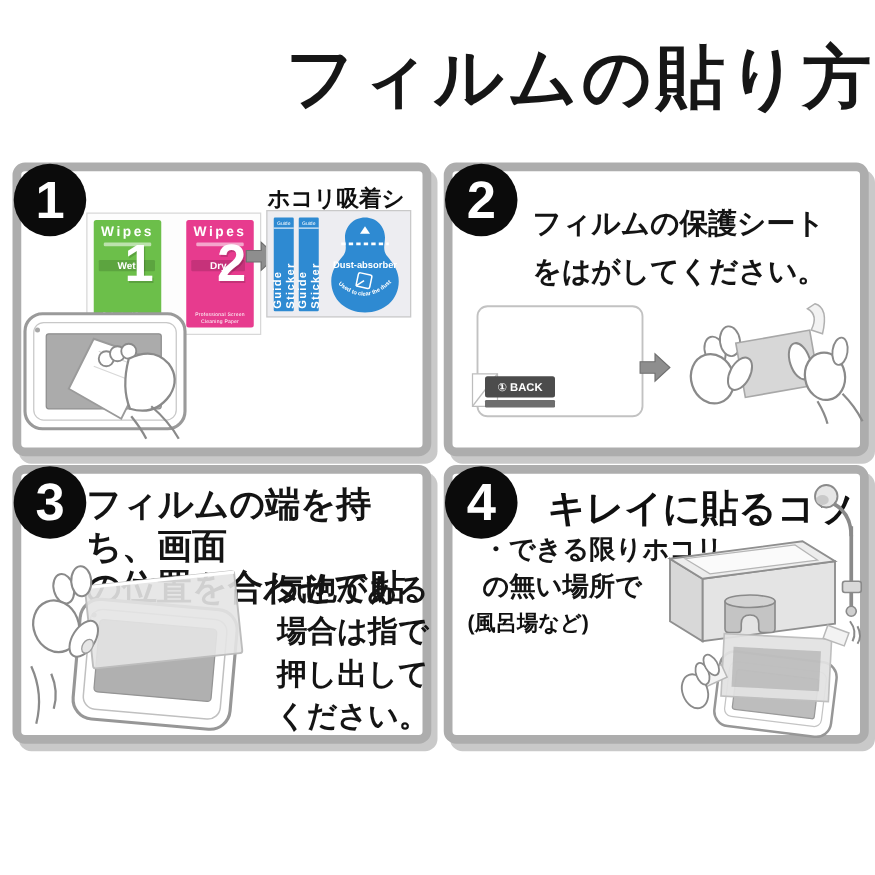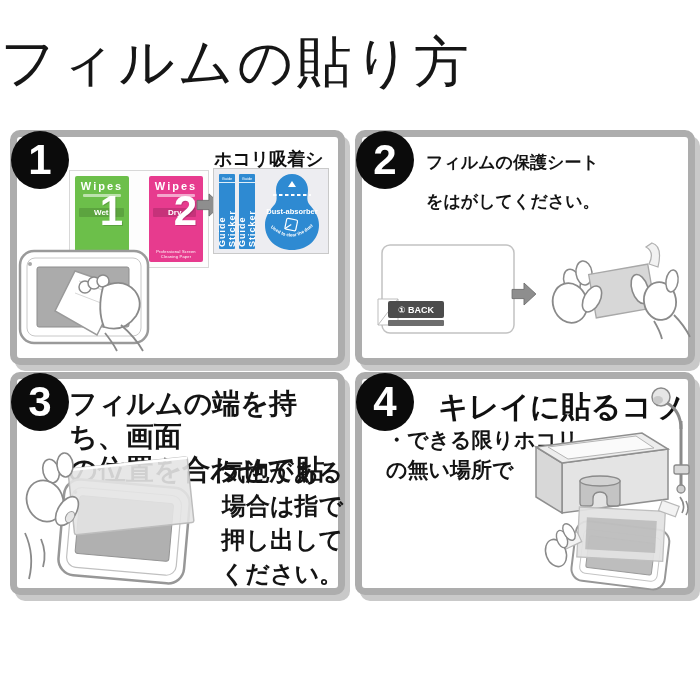--- a/index.html
+++ b/index.html
@@ -3,21 +3,21 @@
 <meta charset="utf-8">
 <style>
   * { margin:0; padding:0; box-sizing:border-box; }
   html,body { width:700px; height:700px; }
   body {
     position:relative; background:#fff; overflow:hidden;
     font-family:"Liberation Sans","DejaVu Sans",sans-serif; color:#101010;
   }
   .title {
     position:absolute; top:26px; left:0; width:100%;
-    text-align:left; font-size:55px; font-weight:400; letter-spacing:3px; color:#161616;
+    text-align:right; font-size:55px; font-weight:700; letter-spacing:3px; color:#161616;
   }
   .panel {
     position:absolute; background:#fff;
     border:7px solid #adadad; border-radius:10px;
     box-shadow:5px 6px 0 #c9c9c9;
   }
   .panel1 { left:10px;  top:130px; width:335px; height:235px; }
   .panel2 { left:355px; top:130px; width:340px; height:235px; }
   .panel3 { left:10px;  top:372px; width:335px; height:223px; }
   .panel4 { left:355px; top:372px; width:340px; height:223px; }
@@ -62,21 +62,21 @@
   }
   .guide-vert {
     position:absolute; left:0; top:10px; width:16px; height:63px;
     display:flex; align-items:center; justify-content:center;
     writing-mode:vertical-rl; transform:rotate(180deg);
     font-size:9px; font-weight:700; color:#fff; letter-spacing:1px;
   }
   .p1-caption { left:160px; top:108px; width:166px; font-size:22px; line-height:35px; }
 
   
-  .p2-caption { left:64px; top:6px; font-size:17px; line-height:39px; }
+  .p2-caption { left:64px; top:22px; font-size:23px; line-height:39px; }
 
   
   .p3-cap-top  { left:52px; top:8px; width:272px; font-size:28px; line-height:33px; text-align:left; }
   .p3-cap-side { left:192px; top:76px; width:134px; font-size:24px; line-height:34px; text-align:right; }
 
   
   .p4-title { left:76px; top:8px; font-size:30px; font-weight:700; }
   .p4-tip1 { left:8px;  top:46px;  font-size:21px; line-height:30px;margin-left:16px; }
   .p4-note { left:12px; top:108px; font-size:17px; font-weight:700; }
   .p4-tip2 { left:8px;  top:124px; font-size:21px; line-height:28px; }
@@ -219,20 +219,21 @@
     <path d="M6,96 q10,22 4,46 M22,102 q6,14 2,28" stroke="#8a8a8a" stroke-width="1.8" fill="none"></path>
   </svg>
 </section>
 
 <section class="panel panel4">
   <div class="badge">4</div>
 
   <div class="abs p4-title">キレイに貼るコツ</div>
   <div class="abs cap ml p4-tip1">・できる限りホコリ
 の無い場所で</div>
+  <div class="abs p4-note">(風呂場など)</div>
 
   <svg class="abs" style="left:283px;top:6px" width="46" height="112" viewBox="0 0 46 112">
     <circle cx="16" cy="12" r="9" fill="#e6e6e6" stroke="#8a8a8a" stroke-width="1.5"></circle>
     <ellipse cx="13" cy="15" rx="5" ry="4" fill="#c9c9c9"></ellipse>
     <path d="M22,18 q14,8 14,26" stroke="#8a8a8a" stroke-width="3" fill="none"></path>
     <line x1="36" y1="36" x2="36" y2="102" stroke="#8a8a8a" stroke-width="3"></line>
     <rect x="29" y="80" width="15" height="9" rx="2" fill="#d9d9d9" stroke="#8a8a8a" stroke-width="1.3"></rect>
     <circle cx="36" cy="104" r="4" fill="#cfcfcf" stroke="#8a8a8a" stroke-width="1.3"></circle>
   </svg>
 

